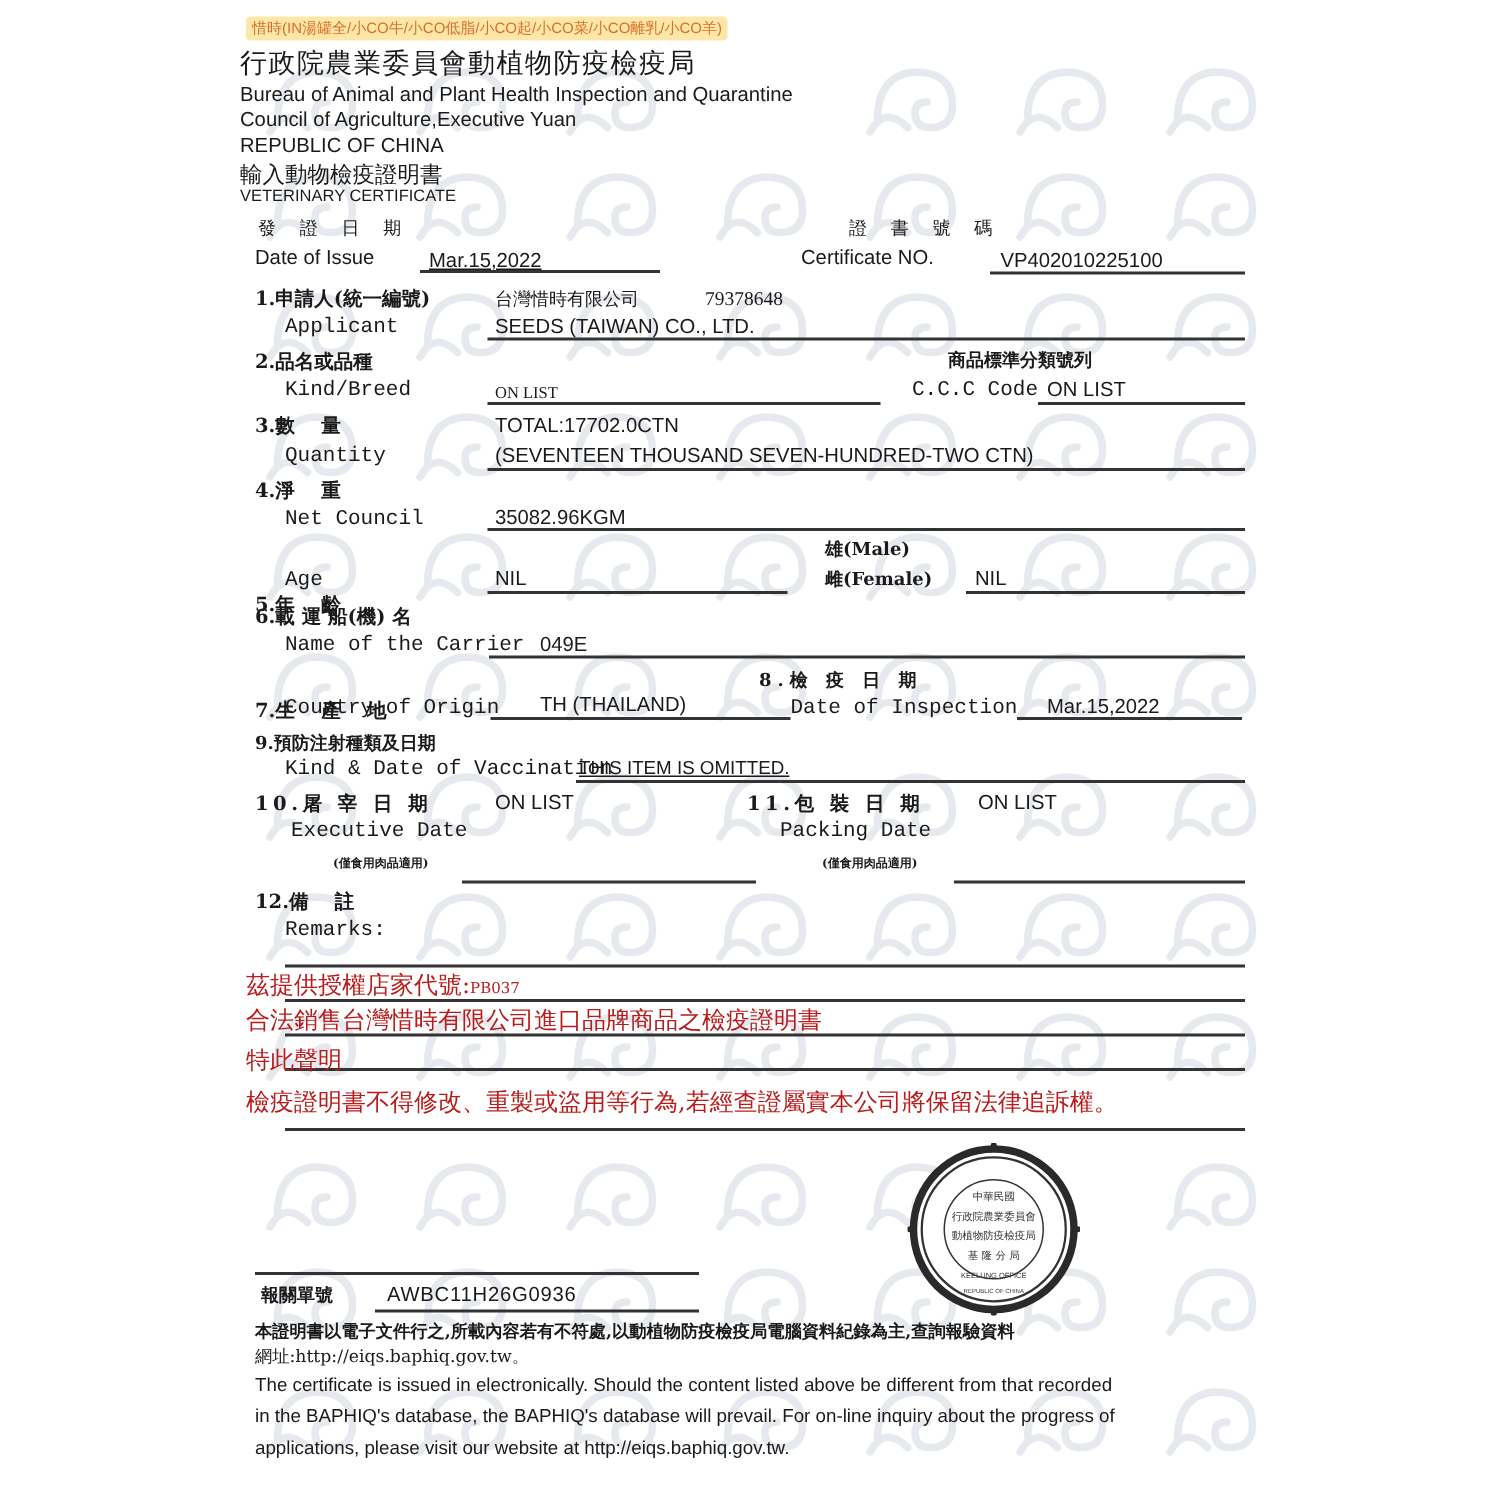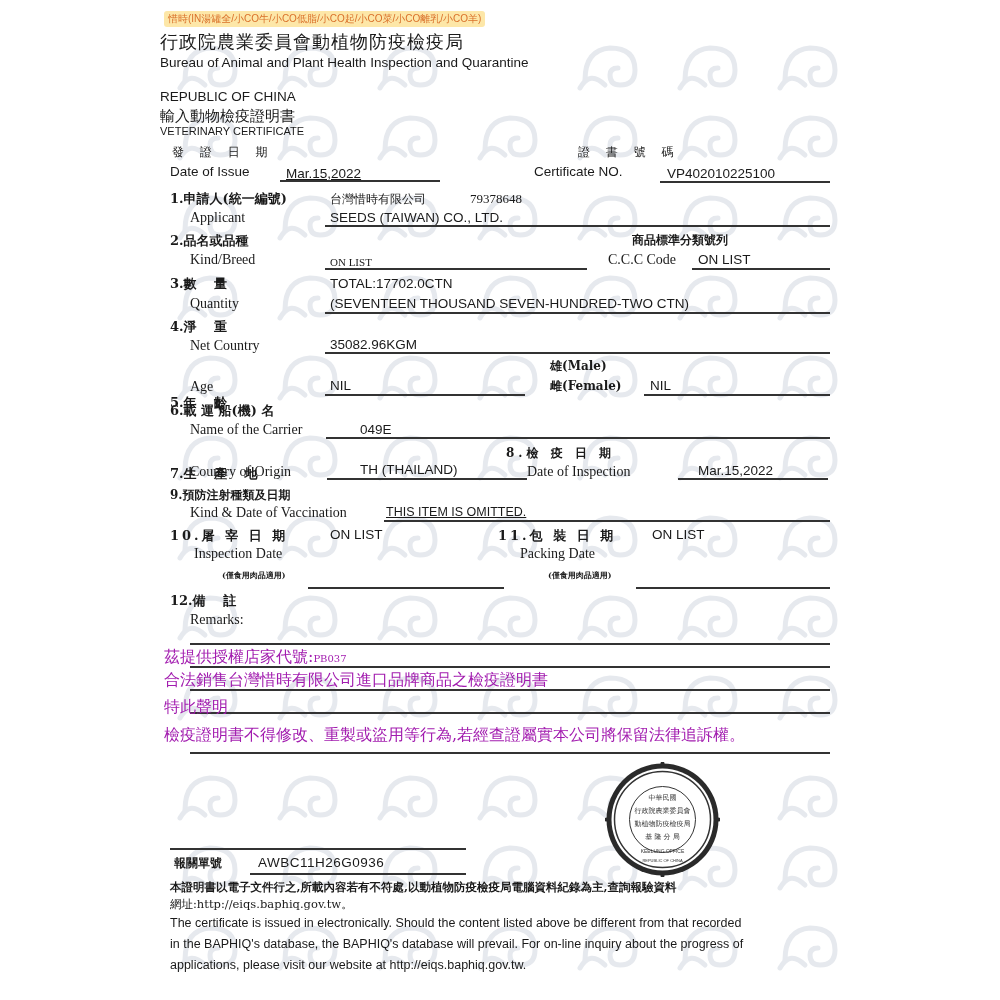--- a/index.html
+++ b/index.html
@@ -7,27 +7,27 @@
     width: 1000px; height: 1000px; position: relative; overflow: hidden;
     background: #ffffff; color: #1a1a1a;
     font-family: "Liberation Sans", sans-serif;
   }
   .page { position: absolute; left: 160px; top: 0; width: 690px; height: 1000px; }
   .bg-pattern { position: absolute; inset: 0; z-index: 0; pointer-events: none; }
   .abs { position: absolute; white-space: nowrap; z-index: 2; }
   .line { position: absolute; height: 2px; background: #333; z-index: 1; }
   .serif-b { font-family: "DejaVu Serif", serif; font-weight: bold; }
   .label-zh { font-family: "DejaVu Serif", serif; font-weight: normal; font-size: 12px; letter-spacing: 6px; }
-  .label-en { font-family: Liberation Serif, serif; font-size: 14px; font-weight: bold; }
+  .label-en { font-family: Liberation Mono, monospace; font-size: 14px; font-weight: bold; }
   .val { font-family: "Liberation Sans", sans-serif; font-size: 13.5px; }
   .tag {
     background: #fde7a8; color: #d9702a; font-size: 10px; padding: 1px 4px; border-radius: 3px;
   }
   .hdr { left: 0; width: 690px; }
-  .overlay-text { color: #a21caf; font-family: "DejaVu Serif", serif; font-size: 16px; }
+  .overlay-text { color: #b91c1c; font-family: "DejaVu Serif", serif; font-size: 16px; }
   .small-note { font-family: "DejaVu Serif", serif; font-size: 8px; font-weight: bold; }
   .seal {
     position: absolute; left: 445px; top: 762px; width: 115px; height: 115px; z-index: 3;
   }
 </style>
 </head>
 <body>
 
 <div class="page">
 
@@ -121,30 +121,31 @@
         <use href="#sw" x="420" y="920"></use>
         <use href="#sw" x="520" y="920"></use>
         <use href="#sw" x="620" y="920"></use>
     </g>
   </svg>
 
   <div class="abs tag" style="left:4px; top:11px;">惜時(IN湯罐全/小CO牛/小CO低脂/小CO起/小CO菜/小CO離乳/小CO羊)</div>
 
   <div class="abs hdr" style="top:30px; font-family:'DejaVu Serif',serif; font-size:18px; letter-spacing:1px;">行政院農業委員會動植物防疫檢疫局</div>
   <div class="abs hdr" style="top:55px; font-size:13.5px;">Bureau of Animal and Plant Health Inspection and Quarantine</div>
+  <div class="abs hdr" style="top:72px; font-size:13.5px;">Council of Agriculture,Executive Yuan</div>
   <div class="abs hdr" style="top:89px; font-size:13.5px;">REPUBLIC OF CHINA</div>
   <div class="abs hdr" style="top:107px; font-family:Liberation Sans, sans-serif; font-size:15px;">輸入動物檢疫證明書</div>
   <div class="abs hdr" style="top:125px; font-size:11px;">VETERINARY CERTIFICATE</div>
 
   <div class="abs label-zh" style="left:12px; top:144px;">發 證 日 期</div>
   <div class="abs val" style="left:10px; top:164px;">Date of Issue</div>
   <div class="abs val" style="left:126px; top:166px; text-decoration:underline;">Mar.15,2022</div>
   <div class="line" style="left:120px; top:180px; width:160px;"></div>
 
-  <div class="abs label-zh" style="left:404px; top:144px;padding-left:14px;">證 書 號 碼</div>
+  <div class="abs label-zh" style="left:392px; top:144px;padding-left:14px;">證 書 號 碼</div>
   <div class="abs val" style="left:374px; top:164px;">Certificate NO.</div>
   <div class="abs val" style="left:507px; top:166px;">VP402010225100</div>
   <div class="line" style="left:500px; top:181px; width:170px;"></div>
 
   <div class="abs serif-b" style="left:10px; top:190px; font-size:13px;">1.申請人(統一編號)</div>
   <div class="abs" style="left:170px; top:191px; font-family:'DejaVu Serif',serif; font-size:12px;">台灣惜時有限公司</div>
   <div class="abs" style="left:310px; top:191px; font-family:'Liberation Serif',serif; font-size:13px;">79378648</div>
   <div class="abs label-en" style="left:30px; top:210px; font-weight:normal;">Applicant</div>
   <div class="abs val" style="left:170px; top:210px;">SEEDS (TAIWAN) CO., LTD.</div>
   <div class="line" style="left:165px; top:225px; width:505px;"></div>
@@ -158,21 +159,21 @@
   <div class="abs val" style="left:538px; top:252px;">ON LIST</div>
   <div class="line" style="left:532px; top:268px; width:138px;"></div>
 
   <div class="abs serif-b" style="left:10px; top:275px; font-size:13px;">3.數　 量</div>
   <div class="abs val" style="left:170px; top:276px;">TOTAL:17702.0CTN</div>
   <div class="abs label-en" style="left:30px; top:296px; font-weight:normal;">Quantity</div>
   <div class="abs val" style="left:170px; top:296px;">(SEVENTEEN THOUSAND SEVEN-HUNDRED-TWO CTN)</div>
   <div class="line" style="left:165px; top:312px; width:505px;"></div>
 
   <div class="abs serif-b" style="left:10px; top:318px; font-size:13px;">4.淨　 重</div>
-  <div class="abs label-en" style="left:30px; top:338px; font-weight:normal;">Net Country</div>
+  <div class="abs label-en" style="left:30px; top:338px; font-weight:normal;">Net Council</div>
   <div class="abs val" style="left:170px; top:337px;">35082.96KGM</div>
   <div class="line" style="left:165px; top:352px; width:505px;"></div>
 
   <div class="abs serif-b" style="left:10px; top:358px; font-size:13px;margin-top:36px;">5.年　 齡</div>
   <div class="abs label-en" style="left:30px; top:379px; font-weight:normal;">Age</div>
   <div class="abs val" style="left:170px; top:378px;">NIL</div>
   <div class="line" style="left:165px; top:394px; width:200px;"></div>
   <div class="abs serif-b" style="left:390px; top:358px; font-size:12px;">雄(Male)</div>
   <div class="abs serif-b" style="left:390px; top:378px; font-size:12px;">雌(Female)</div>
   <div class="abs val" style="left:490px; top:378px;">NIL</div>
@@ -192,21 +193,21 @@
   <div class="abs val" style="left:538px; top:463px;">Mar.15,2022</div>
   <div class="line" style="left:518px; top:478px; width:150px;"></div>
 
   <div class="abs serif-b" style="left:10px; top:487px; font-size:12px;">9.預防注射種類及日期</div>
   <div class="abs label-en" style="left:30px; top:505px; font-weight:normal;">Kind &amp; Date of Vaccination</div>
   <div class="abs" style="left:226px; top:505px; font-size:12.5px; text-decoration:underline;">THIS ITEM IS OMITTED.</div>
   <div class="line" style="left:224px; top:520px; width:446px;"></div>
 
   <div class="abs serif-b" style="left:10px; top:527px; font-size:13px; letter-spacing:3px;">10.屠 宰 日 期</div>
   <div class="abs val" style="left:170px; top:527px;">ON LIST</div>
-  <div class="abs label-en" style="left:34px; top:546px; font-weight:normal;">Inspection Date</div>
+  <div class="abs label-en" style="left:34px; top:546px; font-weight:normal;">Executive Date</div>
   <div class="abs small-note" style="left:62px; top:570px;">(僅食用肉品適用)</div>
   <div class="line" style="left:148px; top:587px; width:196px;"></div>
 
   <div class="abs serif-b" style="left:338px; top:527px; font-size:13px; letter-spacing:3px;">11.包 裝 日 期</div>
   <div class="abs val" style="left:492px; top:527px;">ON LIST</div>
   <div class="abs label-en" style="left:360px; top:546px; font-weight:normal;">Packing Date</div>
   <div class="abs small-note" style="left:388px; top:570px;">(僅食用肉品適用)</div>
   <div class="line" style="left:476px; top:587px; width:194px;"></div>
 
   <div class="abs serif-b" style="left:10px; top:592px; font-size:13px;">12.備　 註</div>

